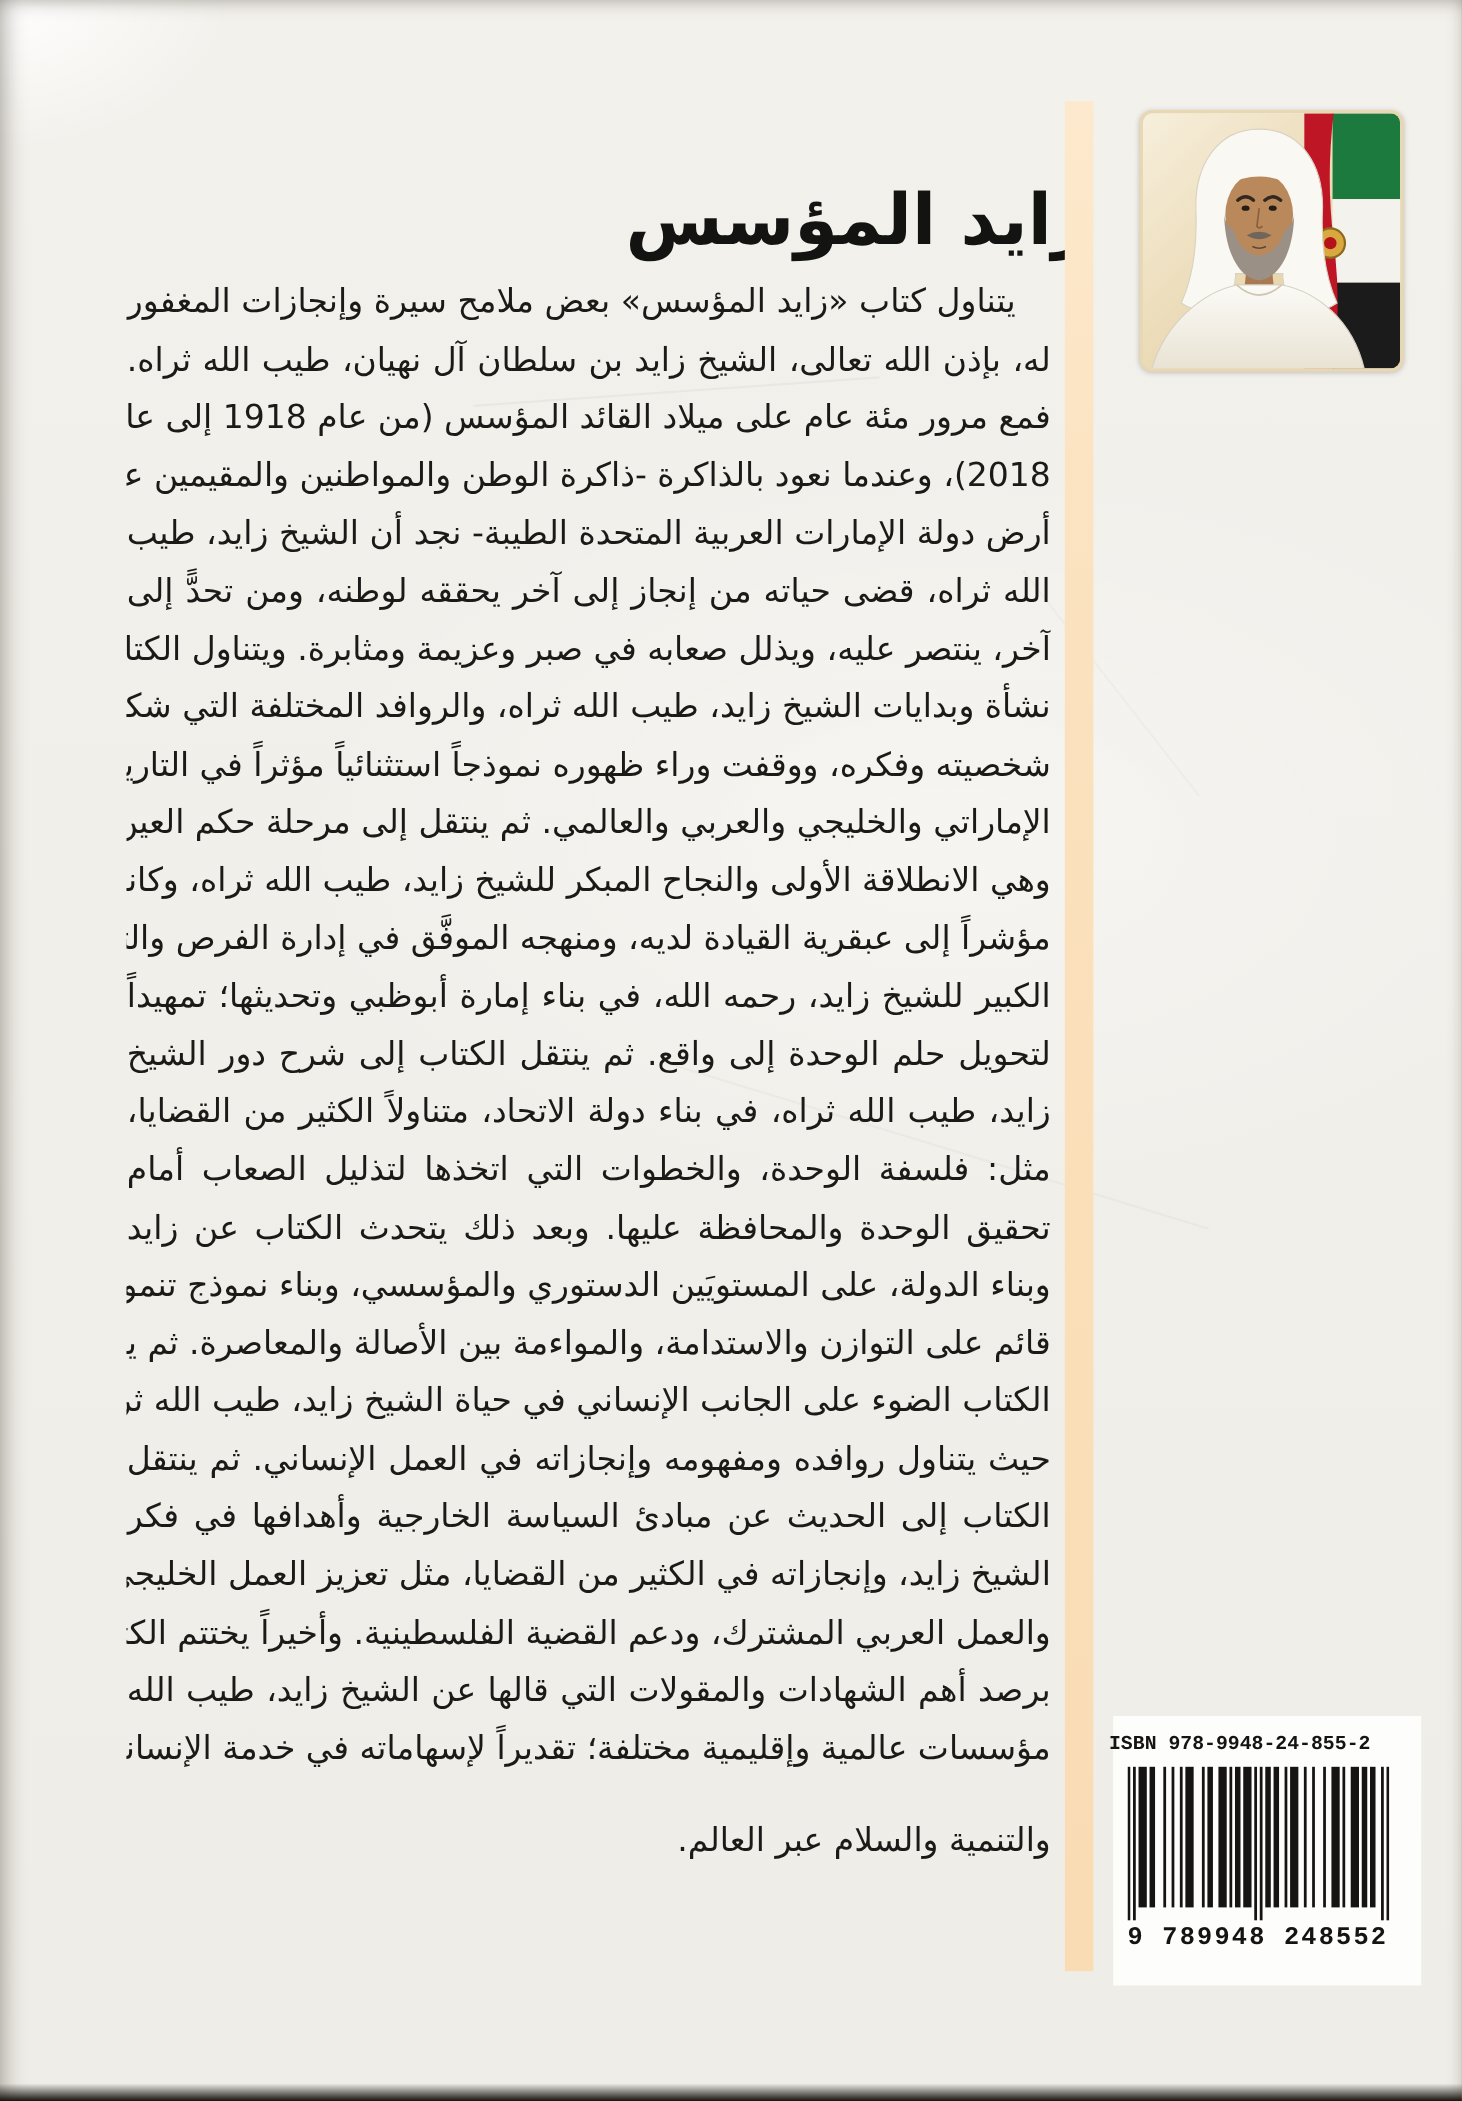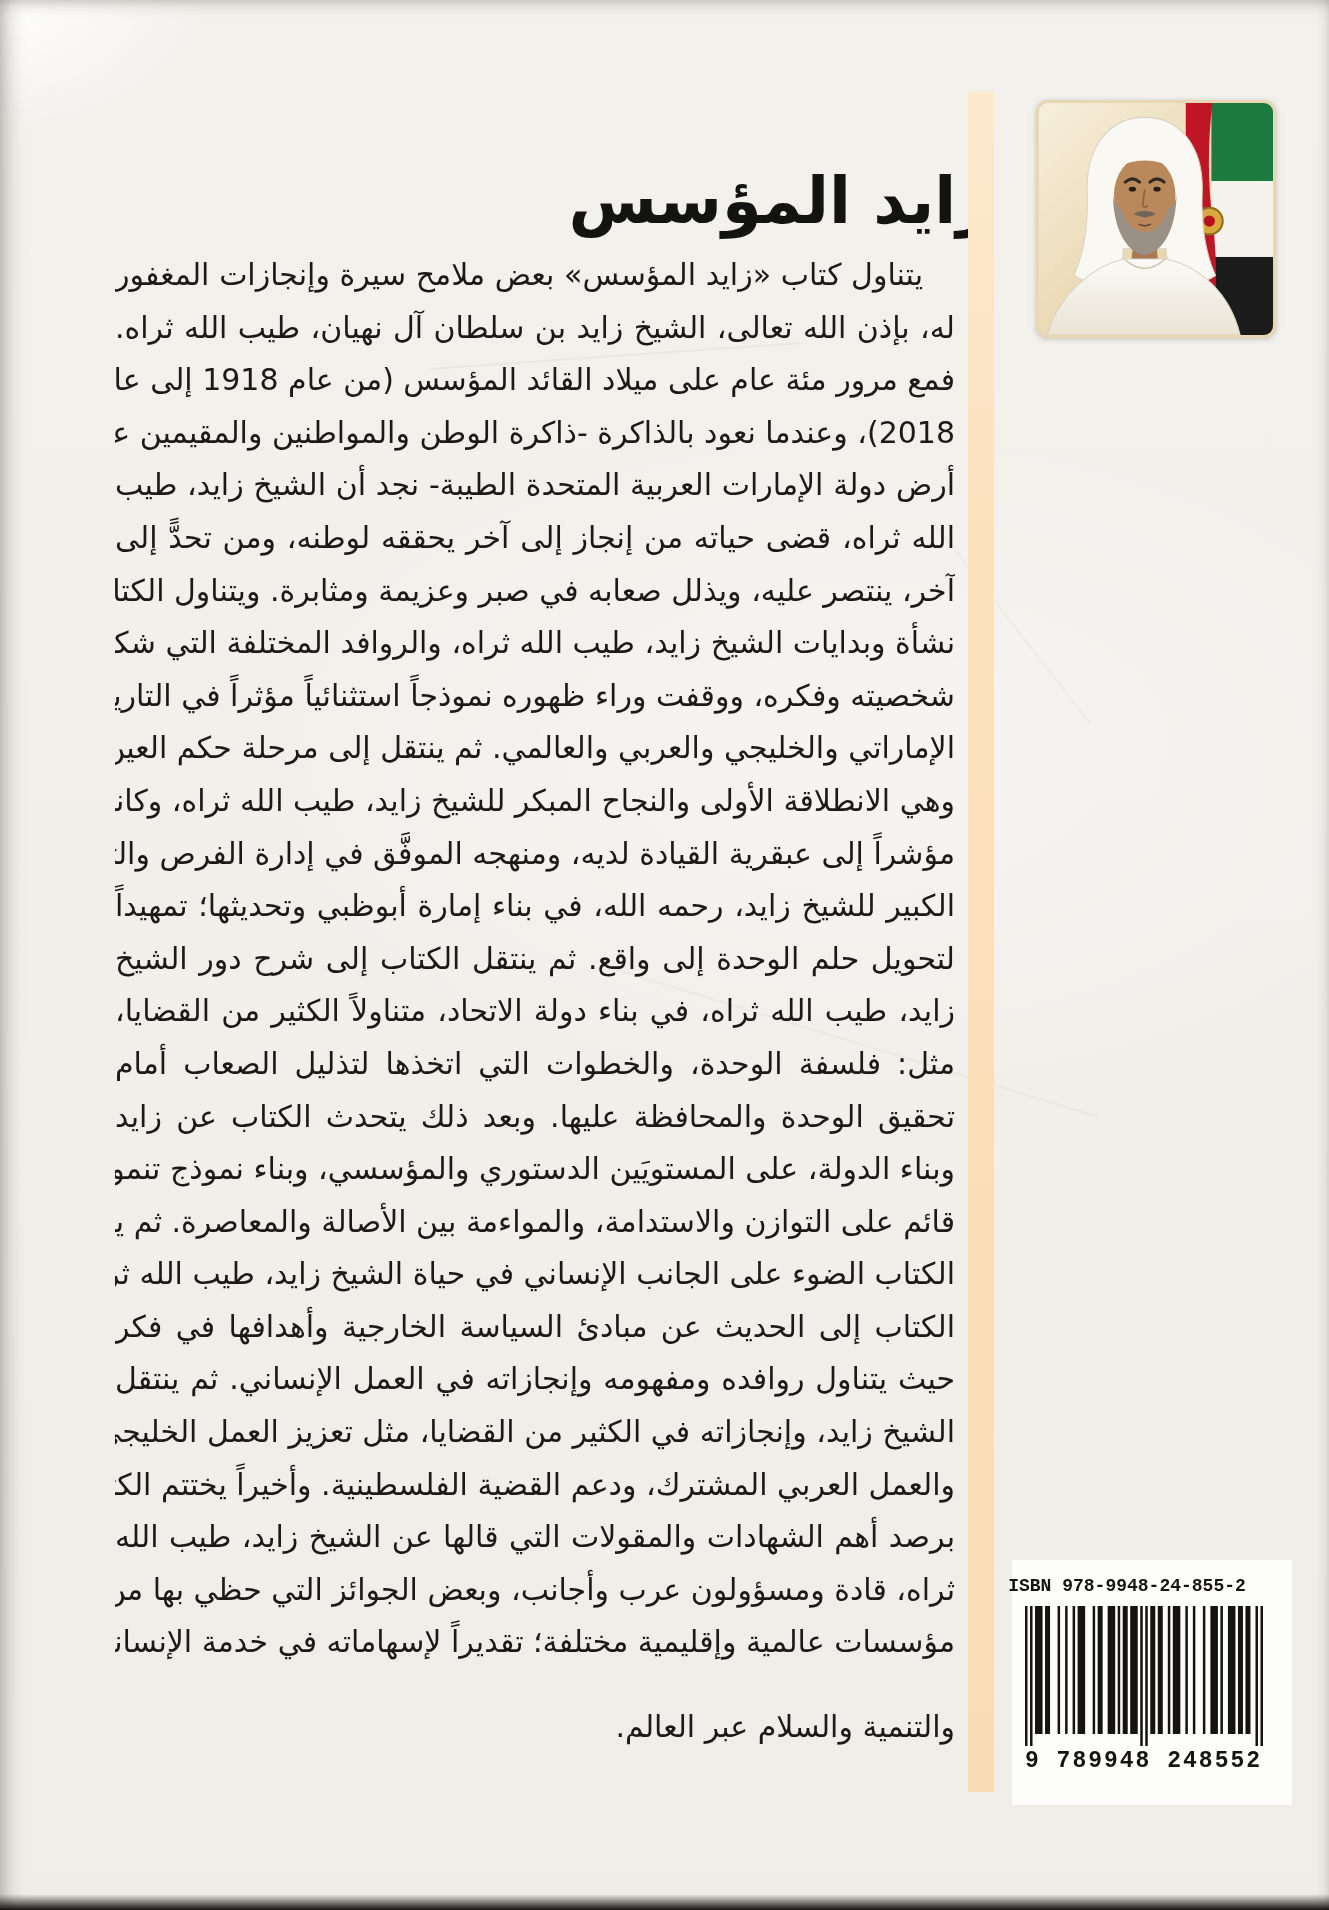--- a/index.html
+++ b/index.html
@@ -116,26 +116,25 @@
       <div class="syn-line">وهي الانطلاقة الأولى والنجاح المبكر للشيخ زايد، طيب الله ثراه، وكانت</div>
       <div class="syn-line">مؤشراً إلى عبقرية القيادة لديه، ومنهجه الموفَّق في إدارة الفرص والتعامل</div>
       <div class="syn-line">الكبير للشيخ زايد، رحمه الله، في بناء إمارة أبوظبي وتحديثها؛ تمهيداً</div>
       <div class="syn-line">لتحويل حلم الوحدة إلى واقع. ثم ينتقل الكتاب إلى شرح دور الشيخ</div>
       <div class="syn-line">زايد، طيب الله ثراه، في بناء دولة الاتحاد، متناولاً الكثير من القضايا،</div>
       <div class="syn-line">مثل: فلسفة الوحدة، والخطوات التي اتخذها لتذليل الصعاب أمام</div>
       <div class="syn-line">تحقيق الوحدة والمحافظة عليها. وبعد ذلك يتحدث الكتاب عن زايد</div>
       <div class="syn-line">وبناء الدولة، على المستويَين الدستوري والمؤسسي، وبناء نموذج تنموي</div>
       <div class="syn-line">قائم على التوازن والاستدامة، والمواءمة بين الأصالة والمعاصرة. ثم يسلط</div>
       <div class="syn-line">الكتاب الضوء على الجانب الإنساني في حياة الشيخ زايد، طيب الله ثراه،</div>
+      <div class="syn-line">حيث يتناول روافده ومفهومه وإنجازاته في العمل الإنساني. ثم ينتقل</div>
       <div class="syn-line">الكتاب إلى الحديث عن مبادئ السياسة الخارجية وأهدافها في فكر</div>
-      <div class="syn-line">حيث يتناول روافده ومفهومه وإنجازاته في العمل الإنساني. ثم ينتقل</div>
       <div class="syn-line">الشيخ زايد، وإنجازاته في الكثير من القضايا، مثل تعزيز العمل الخليجي،</div>
       <div class="syn-line">والعمل العربي المشترك، ودعم القضية الفلسطينية. وأخيراً يختتم الكتاب</div>
       <div class="syn-line">برصد أهم الشهادات والمقولات التي قالها عن الشيخ زايد، طيب الله</div>
-      <div class="syn-line">ثراه، قادة ومسؤولون عرب وأجانب، وبعض الجوائز التي حظي بها من</div>
       <div class="syn-line">مؤسسات عالمية وإقليمية مختلفة؛ تقديراً لإسهاماته في خدمة الإنسانية</div>
       <div class="syn-line last">والتنمية والسلام عبر العالم.</div>
     </div>
 
   <div class="stripe"></div>
 
   <div class="portrait">
     <svg viewBox="0 0 228 226" preserveAspectRatio="none">
       <defs>
         <linearGradient id="bgGrad" x1="0" y1="0" x2="1" y2="1">

